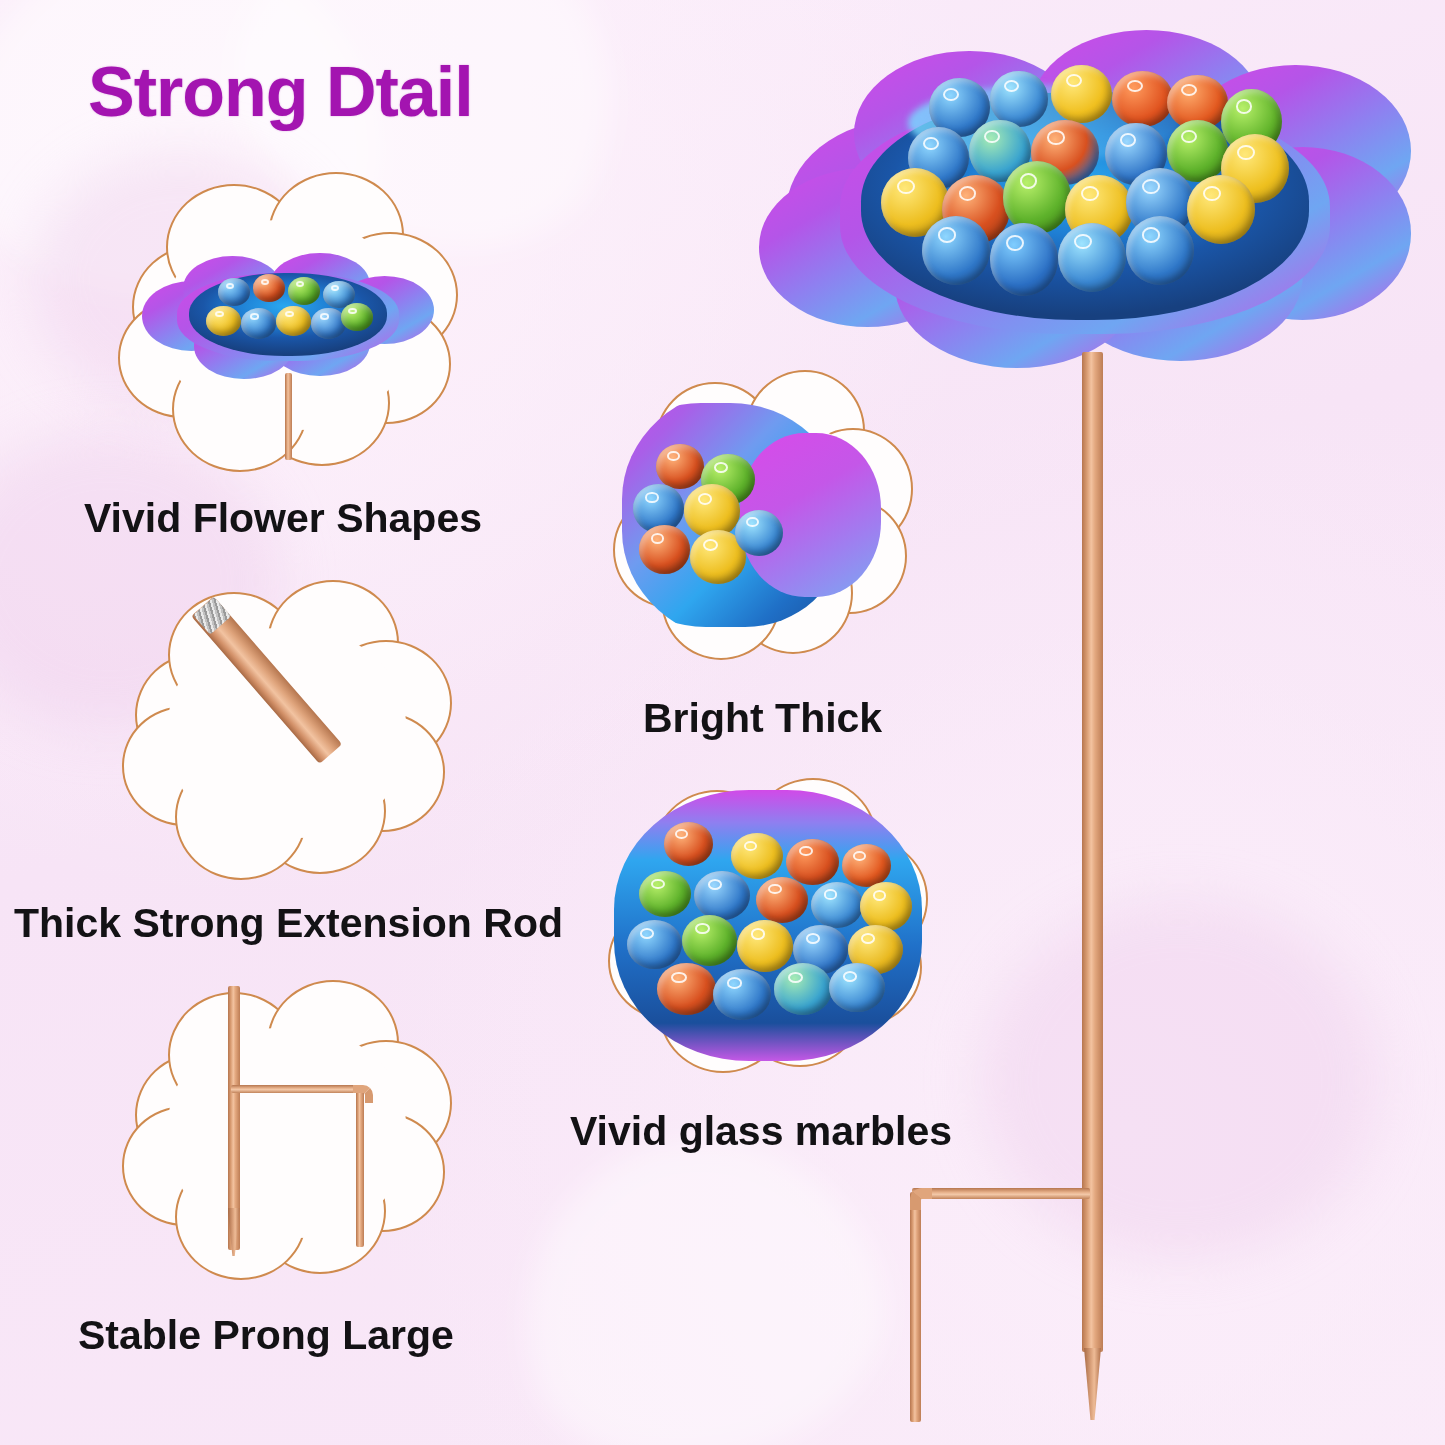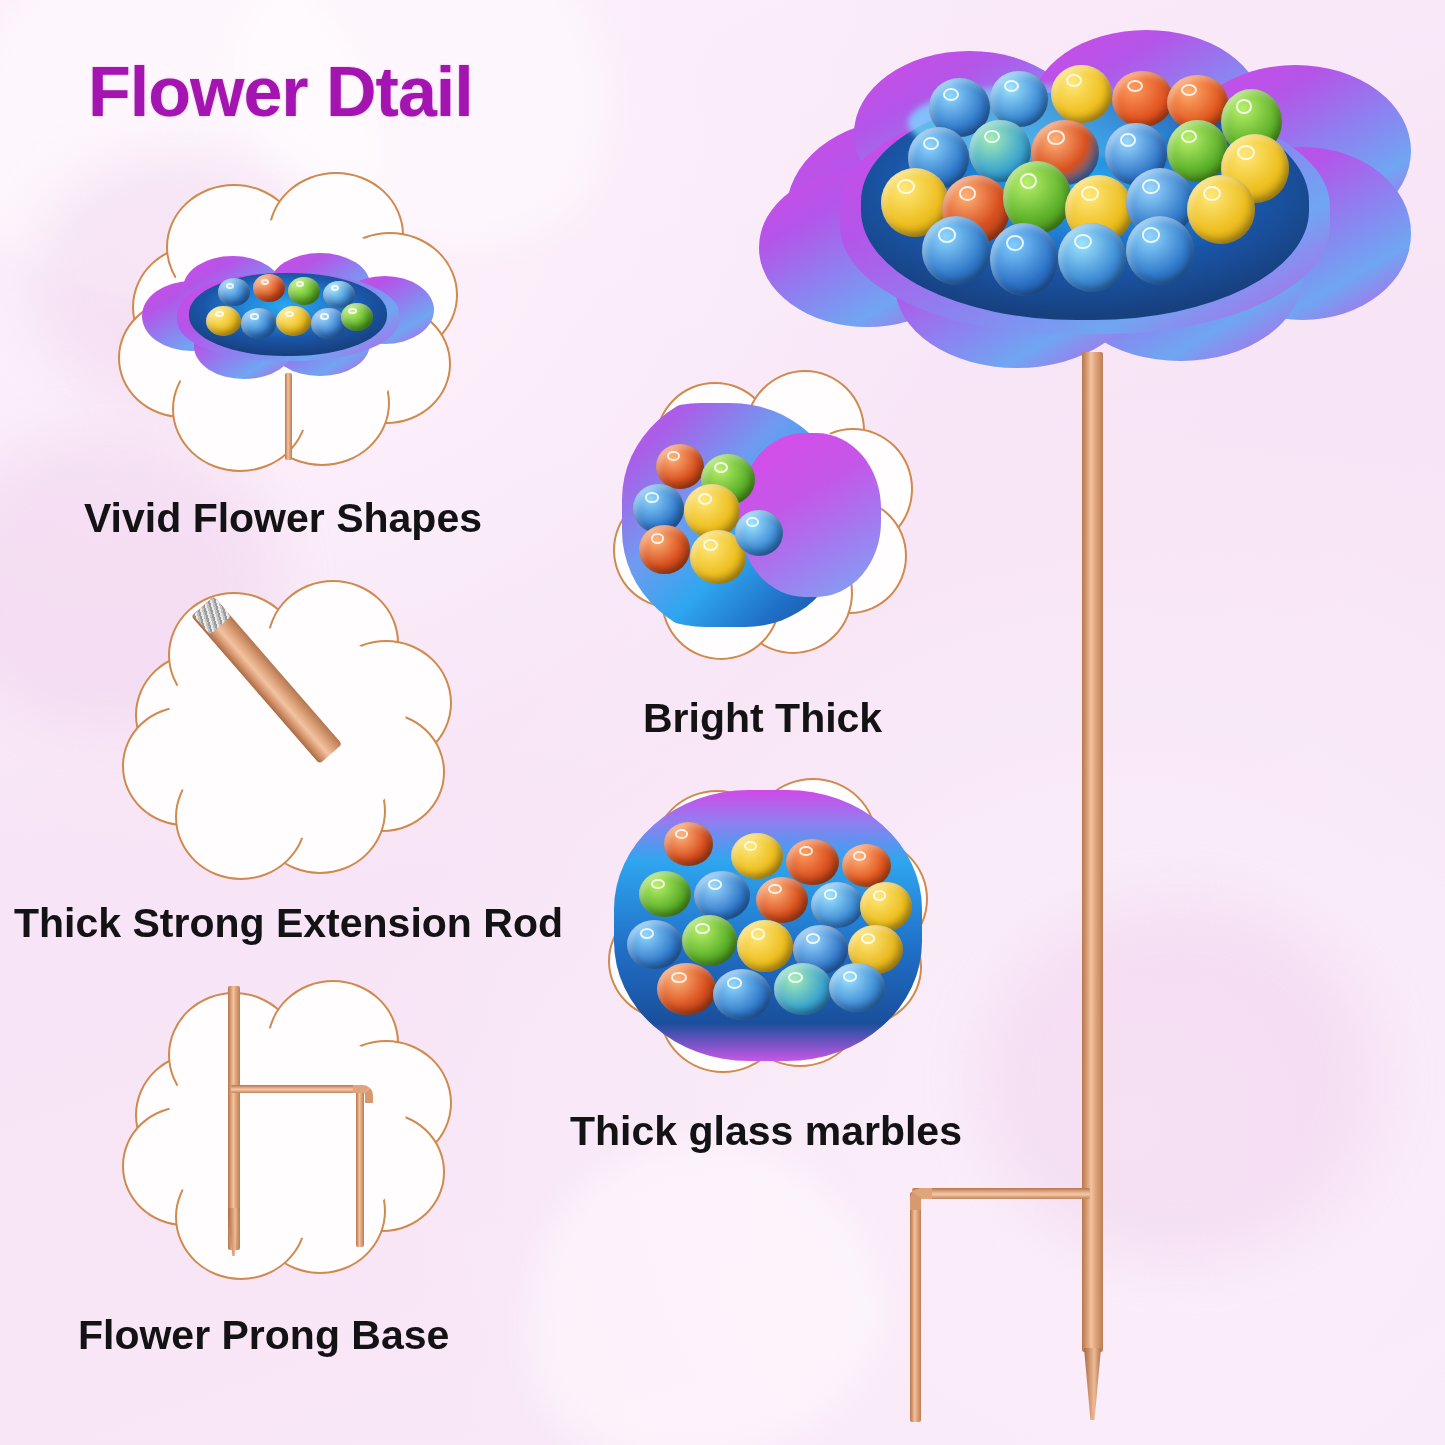--- a/index.html
+++ b/index.html
@@ -108,21 +108,21 @@
 <body>
 
 <div id="bg-wash"></div>
 <div class="wm" style="left:-40px;top:-60px;width:420px;height:360px;"></div>
 <div class="wm" style="left:240px;top:-90px;width:380px;height:330px;transform:rotate(22deg);"></div>
 <div class="wm2" style="left:30px;top:150px;width:300px;height:260px;"></div>
 <div class="wm2" style="left:-60px;top:430px;width:340px;height:300px;"></div>
 <div class="wm2" style="left:980px;top:900px;width:400px;height:360px;"></div>
 <div class="wm" style="left:520px;top:1140px;width:360px;height:320px;transform:rotate(-15deg);"></div>
 
-<div id="page-title">Flower Dtail</div>
+<div id="page-title">Strong Dtail</div>
 
 <div>
 
   <div class="dish" style="left:745px;top:30px;width:680px;height:345px;">
     <div class="dish-lobe" style="left:6%;top:26%;width:34%;height:54%;"></div>
     <div class="dish-lobe" style="left:2%;top:40%;width:32%;height:46%;"></div>
     <div class="dish-lobe" style="left:16%;top:6%;width:34%;height:48%;"></div>
     <div class="dish-lobe" style="left:42%;top:0%;width:34%;height:46%;"></div>
     <div class="dish-lobe" style="left:64%;top:10%;width:34%;height:50%;"></div>
     <div class="dish-lobe" style="left:66%;top:34%;width:32%;height:50%;"></div>
@@ -236,21 +236,21 @@
     <div class="petal-core" style="left:14%;top:16%;width:72%;height:70%;"></div>
   </div>
   <div style="position:absolute;left:0;top:0;width:100%;height:100%;">
     <div class="rod" style="left:32%;top:2%;width:12px;height:88%;"></div>
     <div class="tip" style="left:32%;top:76%;width:12px;height:16%;clip-path:polygon(0 0,100% 0,60% 100%,40% 100%);"></div>
     <div class="rod-h" style="left:33%;top:35%;width:40%;height:8px;"></div>
     <div class="rod" style="left:71%;top:37%;width:8px;height:52%;"></div>
     <div style="position:absolute;left:70%;top:35%;width:20px;height:18px;border-top:8px solid #e0a57c;border-right:8px solid #d79a70;border-radius:0 10px 0 0;box-sizing:border-box;"></div>
   </div>
 </div>
-<div class="caption" style="left:78px;top:1312px;">Flower Prong Base</div>
+<div class="caption" style="left:78px;top:1312px;">Stable Prong Large</div>
 
 <div class="bubble" style="left:613px;top:370px;width:300px;height:290px;">
   <div class="petals">
     <div class="petal" style="left:4%;top:24%;width:40%;height:42%;"></div>
     <div class="petal" style="left:0%;top:42%;width:38%;height:40%;"></div>
     <div class="petal" style="left:14%;top:4%;width:40%;height:42%;"></div>
     <div class="petal" style="left:44%;top:0%;width:40%;height:42%;"></div>
     <div class="petal" style="left:60%;top:20%;width:40%;height:42%;"></div>
     <div class="petal" style="left:60%;top:44%;width:38%;height:40%;"></div>
     <div class="petal" style="left:40%;top:56%;width:40%;height:42%;"></div>
@@ -300,13 +300,13 @@
     <div class="marble" style="left:22%;top:46%;width:18%;height:19%;background:radial-gradient(circle at 35% 30%,#b8f06a,#5eb22b 55%,#35760f);"></div>
     <div class="marble" style="left:40%;top:48%;width:18%;height:19%;background:radial-gradient(circle at 35% 30%,#ffe87a,#edbe1f 55%,#ae8710);"></div>
     <div class="marble" style="left:58%;top:50%;width:18%;height:18%;background:radial-gradient(circle at 35% 30%,#9ad8ff,#3176c8 60%,#1c4f96);"></div>
     <div class="marble" style="left:76%;top:50%;width:18%;height:18%;background:radial-gradient(circle at 35% 30%,#ffe87a,#e8b81f 55%,#a88210);"></div>
     <div class="marble" style="left:14%;top:64%;width:19%;height:19%;background:radial-gradient(circle at 35% 30%,#ffb37a,#d8501f 55%,#8e3212);"></div>
     <div class="marble" style="left:32%;top:66%;width:19%;height:19%;background:radial-gradient(circle at 35% 30%,#8fd7ff,#2f77c8 60%,#1c4f96);"></div>
     <div class="marble" style="left:52%;top:64%;width:19%;height:19%;background:radial-gradient(circle at 35% 30%,#a6ecb5,#39a3cf 58%,#1b5f9c);"></div>
     <div class="marble" style="left:70%;top:64%;width:18%;height:18%;background:radial-gradient(circle at 35% 30%,#9ee4ff,#3a87d2 60%,#1d5496);"></div>
   </div>
 </div>
-<div class="caption" style="left:570px;top:1108px;">Thick glass marbles</div>
+<div class="caption" style="left:570px;top:1108px;">Vivid glass marbles</div>
 
 </body></html>

